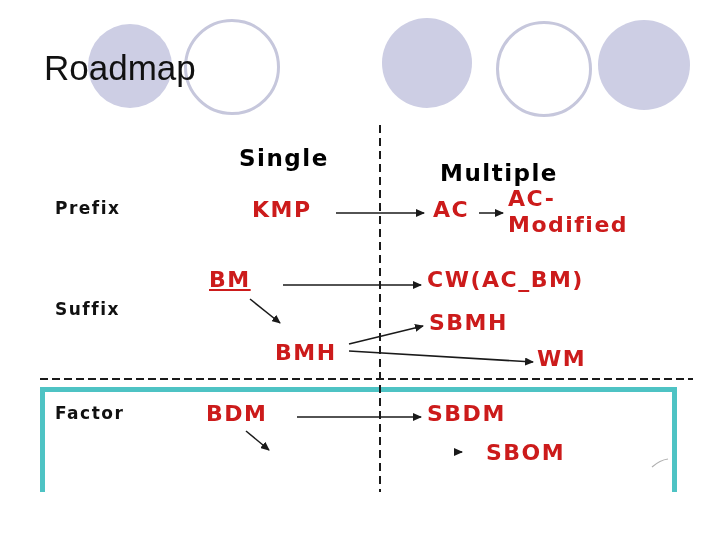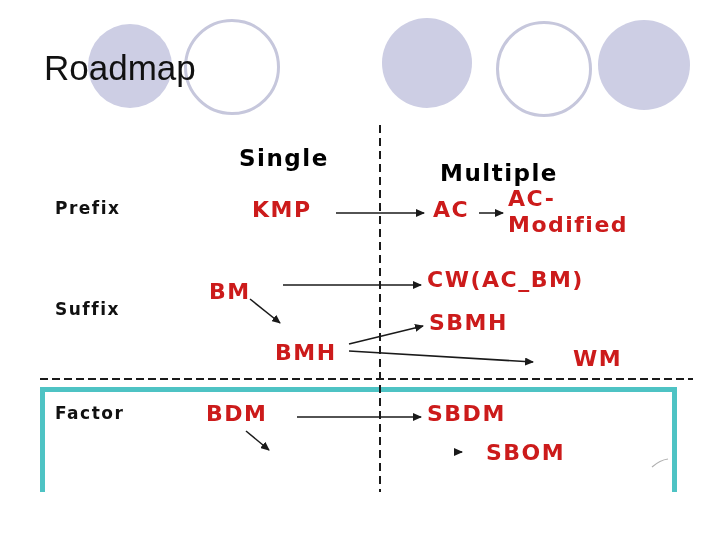--- a/index.html
+++ b/index.html
@@ -66,25 +66,25 @@
   <div class="rowlabel" style="left:55px;top:403px;">Factor</div>
 
   <div class="factor-box"></div>
 
   <div class="node" style="left:252px;top:197px;">KMP</div>
   <div class="node" style="left:433px;top:197px;">AC</div>
   <div class="node" style="left:508px;top:186px;">
     <div>AC-</div>
     <div>Modified</div>
   </div>
-  <div class="node" style="left:209px;top:279px;">BM</div>
+  <div class="node" style="left:209px;top:267px;text-decoration:underline;">BM</div>
   <div class="node" style="left:427px;top:267px;">CW(AC_BM)</div>
   <div class="node" style="left:275px;top:340px;">BMH</div>
   <div class="node" style="left:429px;top:310px;">SBMH</div>
-  <div class="node" style="left:537px;top:346px;margin-left:36px;">WM</div>
+  <div class="node" style="left:537px;top:346px;">WM</div>
   <div class="node" style="left:206px;top:401px;">BDM</div>
   <div class="node" style="left:427px;top:401px;">SBDM</div>
   <div class="node" style="left:486px;top:440px;">SBOM</div>
 
   <svg class="overlay" width="720" height="540" viewBox="0 0 720 540">
     <defs>
       <marker id="ah" markerUnits="userSpaceOnUse" markerWidth="9" markerHeight="8" refX="8" refY="4" orient="auto">
         <path d="M0,0 L9,4 L0,8 z" fill="#1a1a1a"></path>
       </marker>
     </defs>

